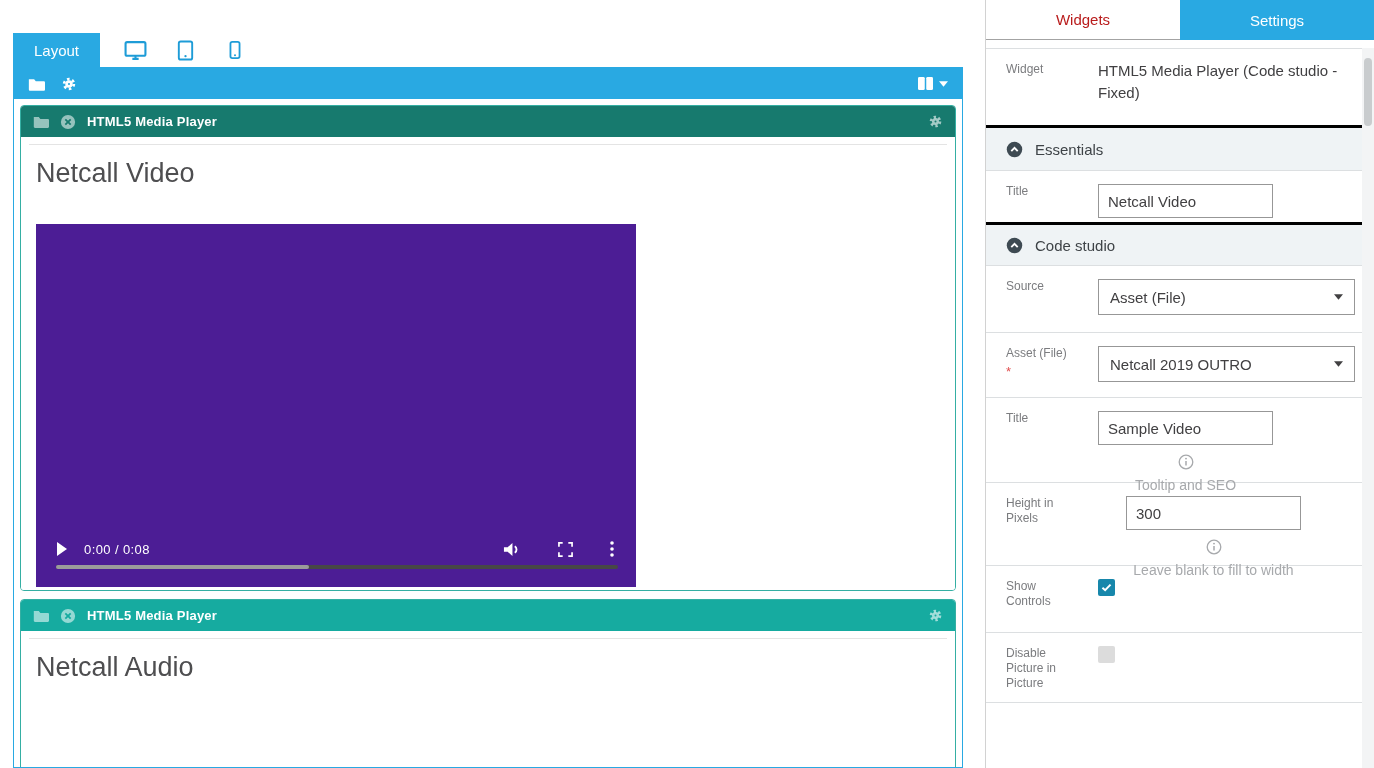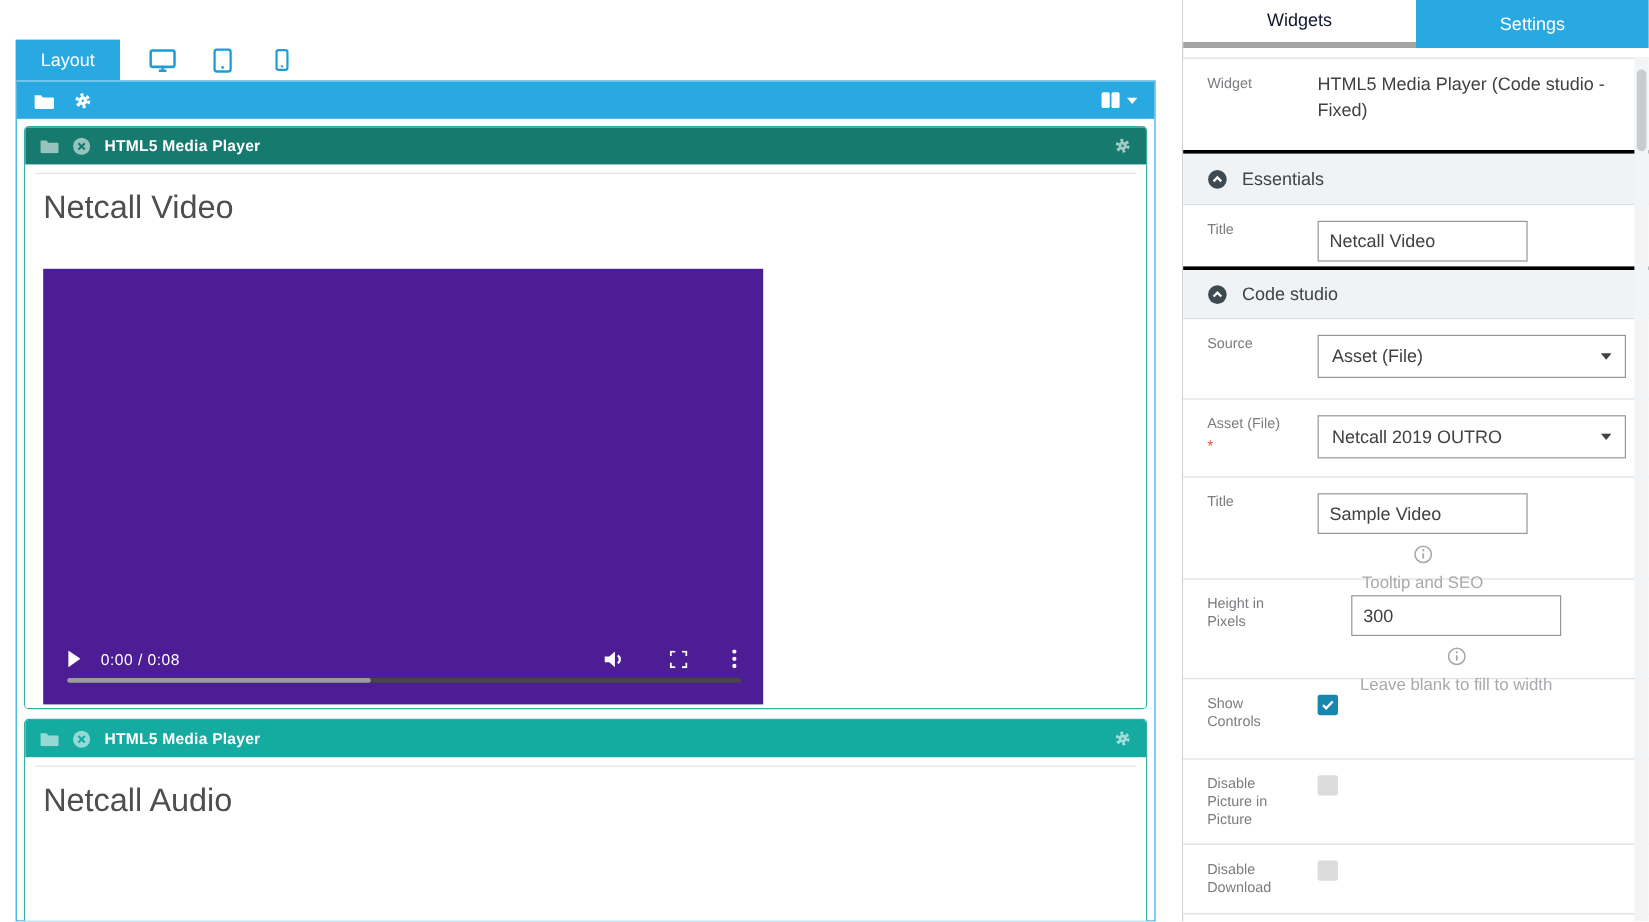--- a/index.html
+++ b/index.html
@@ -42,21 +42,21 @@
   .vp-time{margin-left:16px;font-size:13px;color:#fff;letter-spacing:.4px;}
   .vp-right{margin-left:auto;display:flex;align-items:center;gap:37px;}
   .vp-btn{background:transparent;border:none;padding:0;display:flex;color:#fff;}
   .vp-progress{position:absolute;left:20px;right:18px;bottom:18px;height:4px;background:#474747;border-radius:2px;}
   .vp-buffered{height:100%;background:#9B9B9B;border-radius:2px;}
 
   
   .settings-panel{position:absolute;left:985px;top:0;width:389px;height:768px;border-left:1px solid #D2D2D2;box-sizing:border-box;background:#fff;}
   .settings-tabs{display:flex;height:40px;}
   .s-tab{flex:1;display:flex;align-items:center;justify-content:center;font-size:15px;}
-  .s-tab.inactive{background:#fff;color:#0f172a;border-bottom:5px solid #a3a3a3;}
+  .s-tab.inactive{background:#fff;color:#b91c1c;border-bottom:1px solid #a3a3a3;}
   .s-tab.active{background:#29A9E2;color:#fff;}
 
   .settings-rows{position:absolute;top:48px;left:0;right:0;}
   .s-row{border-top:1px solid #DCDFE1;box-sizing:border-box;display:flex;padding:13px 0 0 20px;background:#fff;}
   .s-row:last-child{border-bottom:1px solid #DCDFE1;}
   .s-label{width:75px;flex-shrink:0;font-size:12px;line-height:15px;color:#7B7C7F;}
   .s-field{margin-left:17px;}
   .req{display:block;color:#E04F4F;font-size:13px;margin-top:3px;}
 
   .row-widget{height:77px;}
@@ -379,25 +379,19 @@
       </div>
     </div>
 
     <div class="s-row row-pip">
       <div class="s-label">Disable Picture in Picture</div>
       <div class="s-field">
         <div class="cb unchecked"></div>
       </div>
     </div>
 
-    <div class="s-row row-dl">
-      <div class="s-label">Disable Download</div>
-      <div class="s-field">
-        <div class="cb unchecked"></div>
-      </div>
-    </div>
 
   </div>
 
   <div class="sp-scroll">
     <div class="sp-thumb"></div>
   </div>
 </div>
 
 </body></html>

